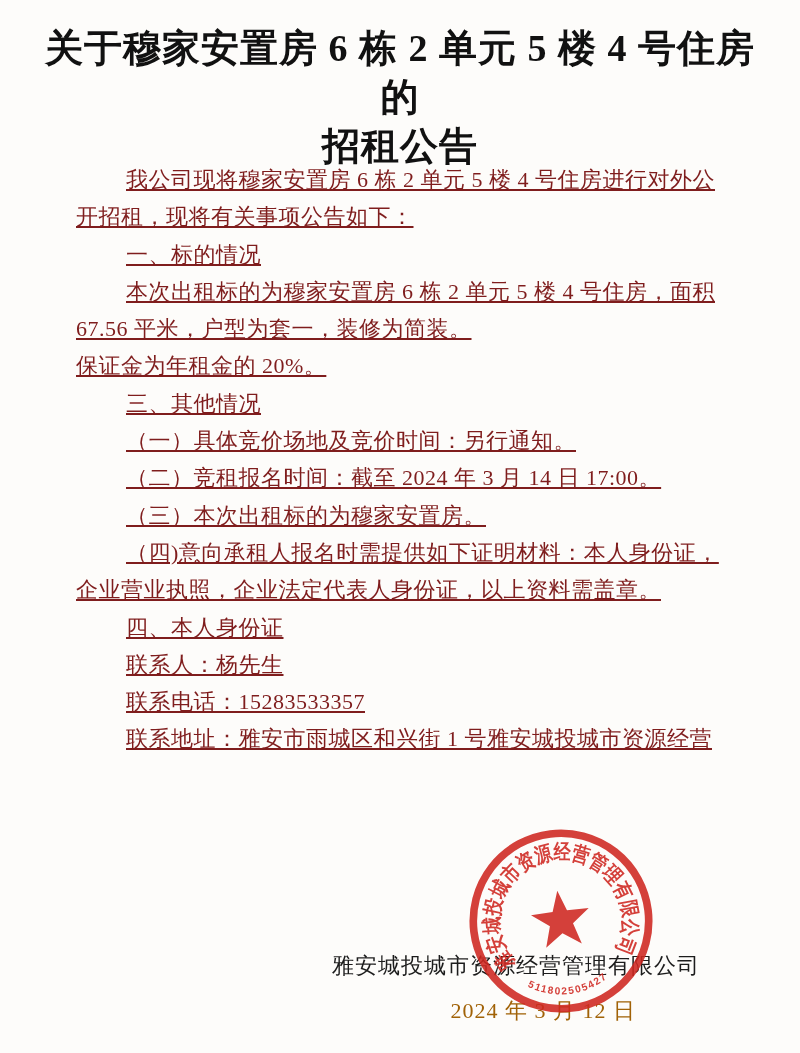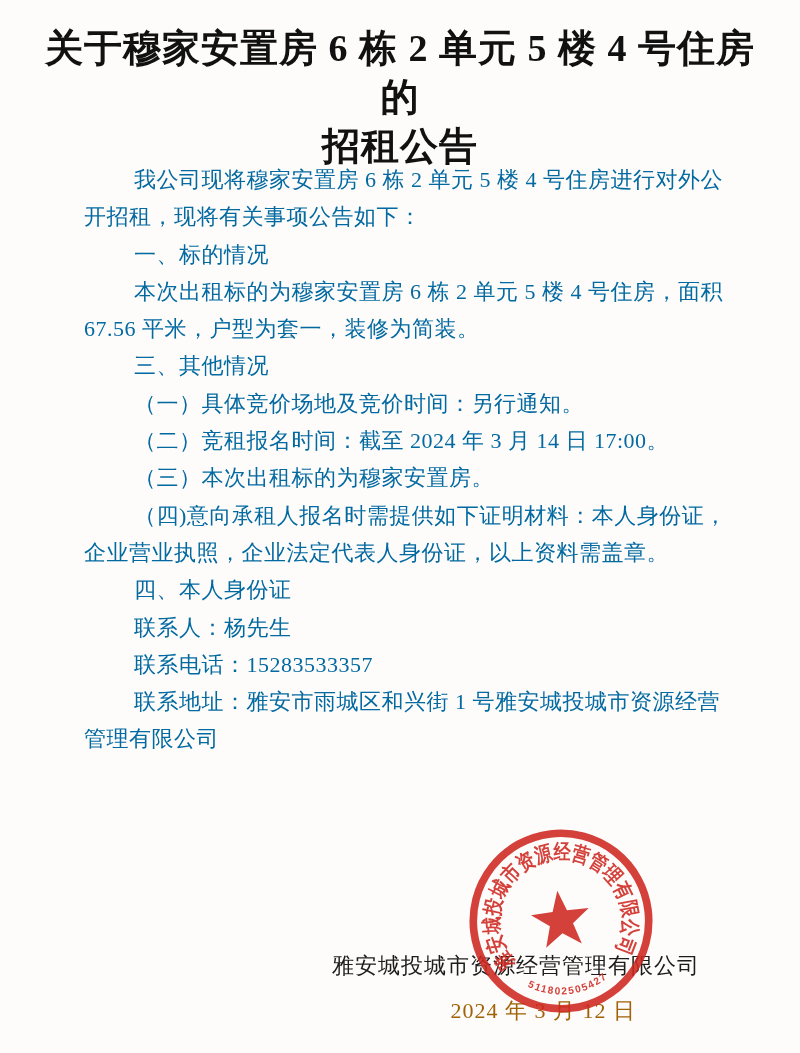--- a/index.html
+++ b/index.html
@@ -9,22 +9,22 @@
     font-family:"Liberation Serif","DejaVu Serif",serif;
     color:#1b1b1b;
   }
   .page{position:absolute;inset:0;margin-top:10px;}
   .title{
     position:absolute;top:14px;left:40px;right:40px;
     text-align:center;font-weight:700;font-size:38px;line-height:49px;
     letter-spacing:1px;color:#111;
   }
   .body-text{
-    position:absolute;top:151px;left:84px;right:68px;
-    font-size:22px;letter-spacing:0.5px;color:#0369a1;
+    position:absolute;top:151px;left:76px;right:68px;
+    font-size:22px;letter-spacing:0.5px;color:#7f1d1d;text-decoration:underline;
   }
   .body-text .line{height:37.3px;line-height:37.3px;white-space:nowrap;}
   .body-text .line.indent{padding-left:50px;}
   .sig-company{
     position:absolute;top:941px;right:100px;
     font-size:22px;letter-spacing:1px;white-space:nowrap;color:#1c1c1c;
     z-index:1;
   }
   .sig-date{
     position:absolute;top:986px;right:164px;
@@ -57,31 +57,31 @@
     <div>关于穆家安置房 6 栋 2 单元 5 楼 4 号住房的</div>
     <div>招租公告</div>
   </div>
 
   <div class="body-text">
       <div class="line indent">我公司现将穆家安置房 6 栋 2 单元 5 楼 4 号住房进行对外公</div>
       <div class="line">开招租，现将有关事项公告如下：</div>
       <div class="line indent">一、标的情况</div>
       <div class="line indent">本次出租标的为穆家安置房 6 栋 2 单元 5 楼 4 号住房，面积</div>
       <div class="line">67.56 平米，户型为套一，装修为简装。</div>
+      <div class="line">保证金为年租金的 20%。</div>
       <div class="line indent">三、其他情况</div>
       <div class="line indent">（一）具体竞价场地及竞价时间：另行通知。</div>
       <div class="line indent">（二）竞租报名时间：截至 2024 年 3 月 14 日 17:00。</div>
       <div class="line indent">（三）本次出租标的为穆家安置房。</div>
       <div class="line indent">（四)意向承租人报名时需提供如下证明材料：本人身份证，</div>
       <div class="line">企业营业执照，企业法定代表人身份证，以上资料需盖章。</div>
       <div class="line indent">四、本人身份证</div>
       <div class="line indent">联系人：杨先生</div>
       <div class="line indent">联系电话：15283533357</div>
       <div class="line indent">联系地址：雅安市雨城区和兴街 1 号雅安城投城市资源经营</div>
-      <div class="line">管理有限公司</div>
     </div>
 
   <div class="sig-company">雅安城投城市资源经营管理有限公司</div>
   <div class="sig-date">2024 年 3 月 12 日</div>
 
   <div class="seal">
     <svg viewBox="0 0 200 200">
       <g transform="rotate(-7 100 100)">
         <circle class="ring" cx="100" cy="100" r="86"></circle>
         <polygon class="star" points="100,70 107.1,90.3 128.5,90.7 111.4,103.7 117.6,124.3 100,112 82.4,124.3 88.6,103.7 71.5,90.7 92.9,90.3"></polygon>

